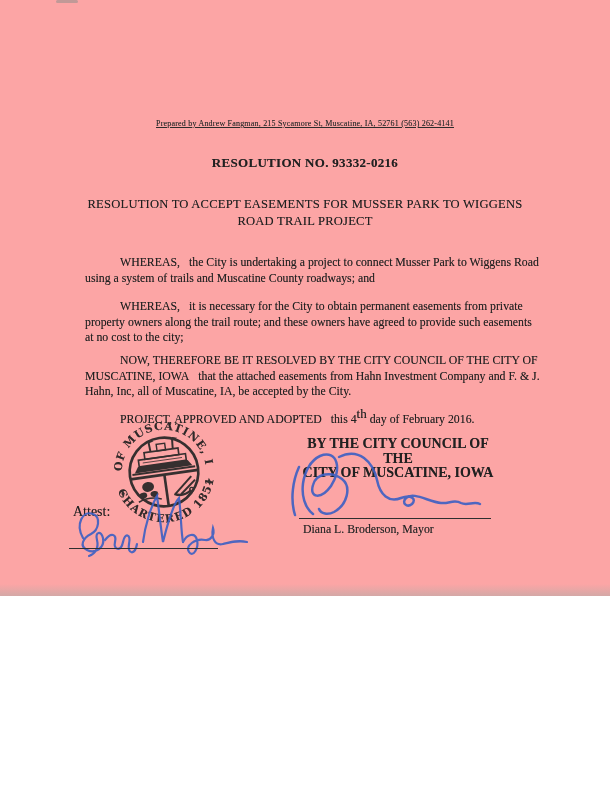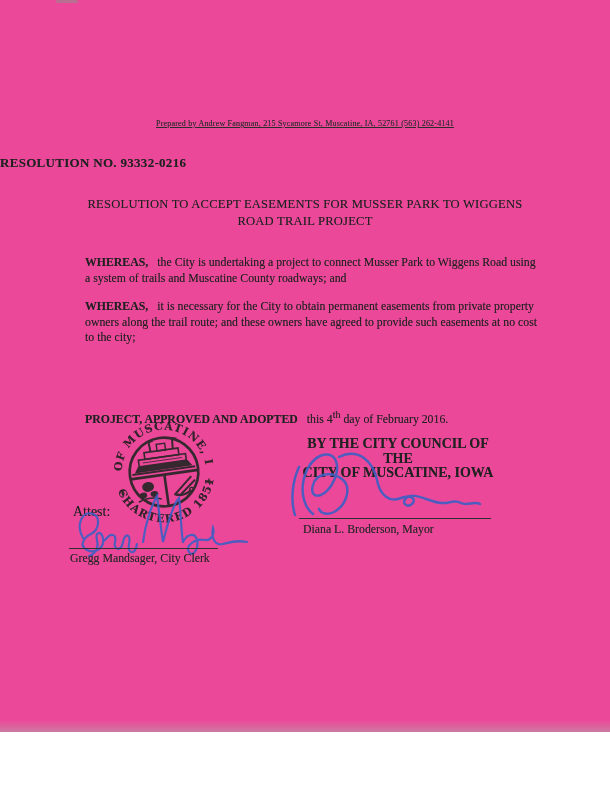--- a/index.html
+++ b/index.html
@@ -1,41 +1,41 @@
 <!DOCTYPE html>
 <html><head>
 <meta charset="utf-8">
 <style>
   html,body { margin:0; padding:0; background:#ffffff; }
   .page {
-    position:relative; width:610px; height:732px; background:#ec4899;
+    position:relative; width:610px; height:596px; background:#fca5a5;
     font-family:"Liberation Serif","DejaVu Serif",serif;
     color:#212121; overflow:hidden;
   }
   .scan-text { text-shadow:0 0 .5px rgba(40,40,40,.45); }
   .prepared {
     position:absolute; top:119px; left:0; width:610px; text-align:center;
     font-size:8px; letter-spacing:.2px; color:#2c2c2c;
   }
   .prepared span { text-decoration:underline; }
   .resno {
-    position:absolute; top:155px; left:0; width:610px; 
+    position:absolute; top:155px; left:0; width:610px; text-align:center;
     font-weight:bold; font-size:13px; letter-spacing:.3px;
   }
   .doc-title {
     position:absolute; top:196px; left:75px; width:460px; text-align:center;
     font-weight:normal; font-size:12.6px; line-height:16.5px; letter-spacing:.2px;
   }
   .para {
     position:absolute; left:85px; width:458px;
     font-size:11.8px; line-height:15.6px; text-align:left;
   }
-  .para .lead { font-weight:bold; margin-right:9px; }
+  .para .lead { font-weight:normal; margin-right:9px;margin-left:35px; }
   .p1 { top:255px; } .p2 { top:299px; } .p3 { top:353px; } .p4 { top:412px; }
-  sup { font-size:10px; vertical-align:super; line-height:0; }
+  sup { font-size:13px; vertical-align:super; line-height:0; }
   .council {
     position:absolute; top:437px; left:299px; width:198px; text-align:center;
     font-weight:bold; font-size:14px; line-height:14.5px;
   }
   .sig-line { position:absolute; height:1.4px; background:#2f2f2f; }
   .mayor-line { top:518px; left:299px; width:192px; }
   .clerk-line { top:548px; left:69px; width:149px; }
   .sig-name { position:absolute; font-size:11.8px; color:#262626;text-align:center; }
   .mayor-name { top:522px; left:303px; }
   .clerk-name { top:551px; left:70px; }
@@ -68,20 +68,23 @@
   <div class="doc-title">RESOLUTION TO ACCEPT EASEMENTS FOR MUSSER PARK TO WIGGENS ROAD TRAIL PROJECT</div>
 
   <div class="para p1">
     <span class="lead">WHEREAS,</span><span>the City is undertaking a project to connect Musser Park to Wiggens Road using a system of trails and Muscatine County roadways; and</span>
   </div>
 
   <div class="para p2">
     <span class="lead">WHEREAS,</span><span>it is necessary for the City to obtain permanent easements from private property owners along the trail route; and these owners have agreed to provide such easements at no cost to the city;</span>
   </div>
 
+  <div class="para p3">
+    <span class="lead">NOW, THEREFORE BE IT RESOLVED BY THE CITY COUNCIL OF THE CITY OF MUSCATINE, IOWA</span><span>that the attached easements from Hahn Investment Company and F. &amp; J. Hahn, Inc, all of Muscatine, IA, be accepted by the City.</span>
+  </div>
 
   <div class="para p4">
     <span class="lead">PROJECT, APPROVED AND ADOPTED</span><span>this 4</span><sup>th</sup><span> day of February 2016.</span>
   </div>
 
   <div class="council">
     <div>BY THE CITY COUNCIL OF THE</div>
     <div>CITY OF MUSCATINE, IOWA</div>
   </div>
 
@@ -152,17 +155,16 @@
   <svg class="clerk-sig" viewBox="0 0 190 72">
     <g fill="none" stroke="#3c60c4" stroke-width="2.2" stroke-linecap="round" opacity="0.9">
       <path d="M19,49 C11,35 19,21 29,25 C37,28 35,41 27,45 C19,49 15,57 23,61 C31,65 41,59 39,49 C37,41 31,43 33,51 C35,59 31,65 25,67"></path>
       <path d="M41,51 C47,43 53,45 51,53 C49,61 57,63 59,53 C61,43 67,45 65,55 C63,65 71,67 73,55"></path>
       <path d="M79,53 C81,37 87,17 93,7 C95,21 97,41 99,53 C103,37 109,15 115,9 C117,23 117,43 119,53"></path>
       <path d="M119,53 C123,45 131,43 133,51 C135,59 129,69 125,63 C121,57 131,49 141,51 C147,52 151,45 149,39 C147,49 151,57 159,55 C167,53 174,51 183,53"></path>
     </g>
   </svg>
 
   <div class="sig-line clerk-line"></div>
-  <div class="sig-name clerk-name">Gregg Mandsager, City Clerk</div>
 
   <div class="bottom-shadow"></div>
 
 </div>
 
 </body></html>

